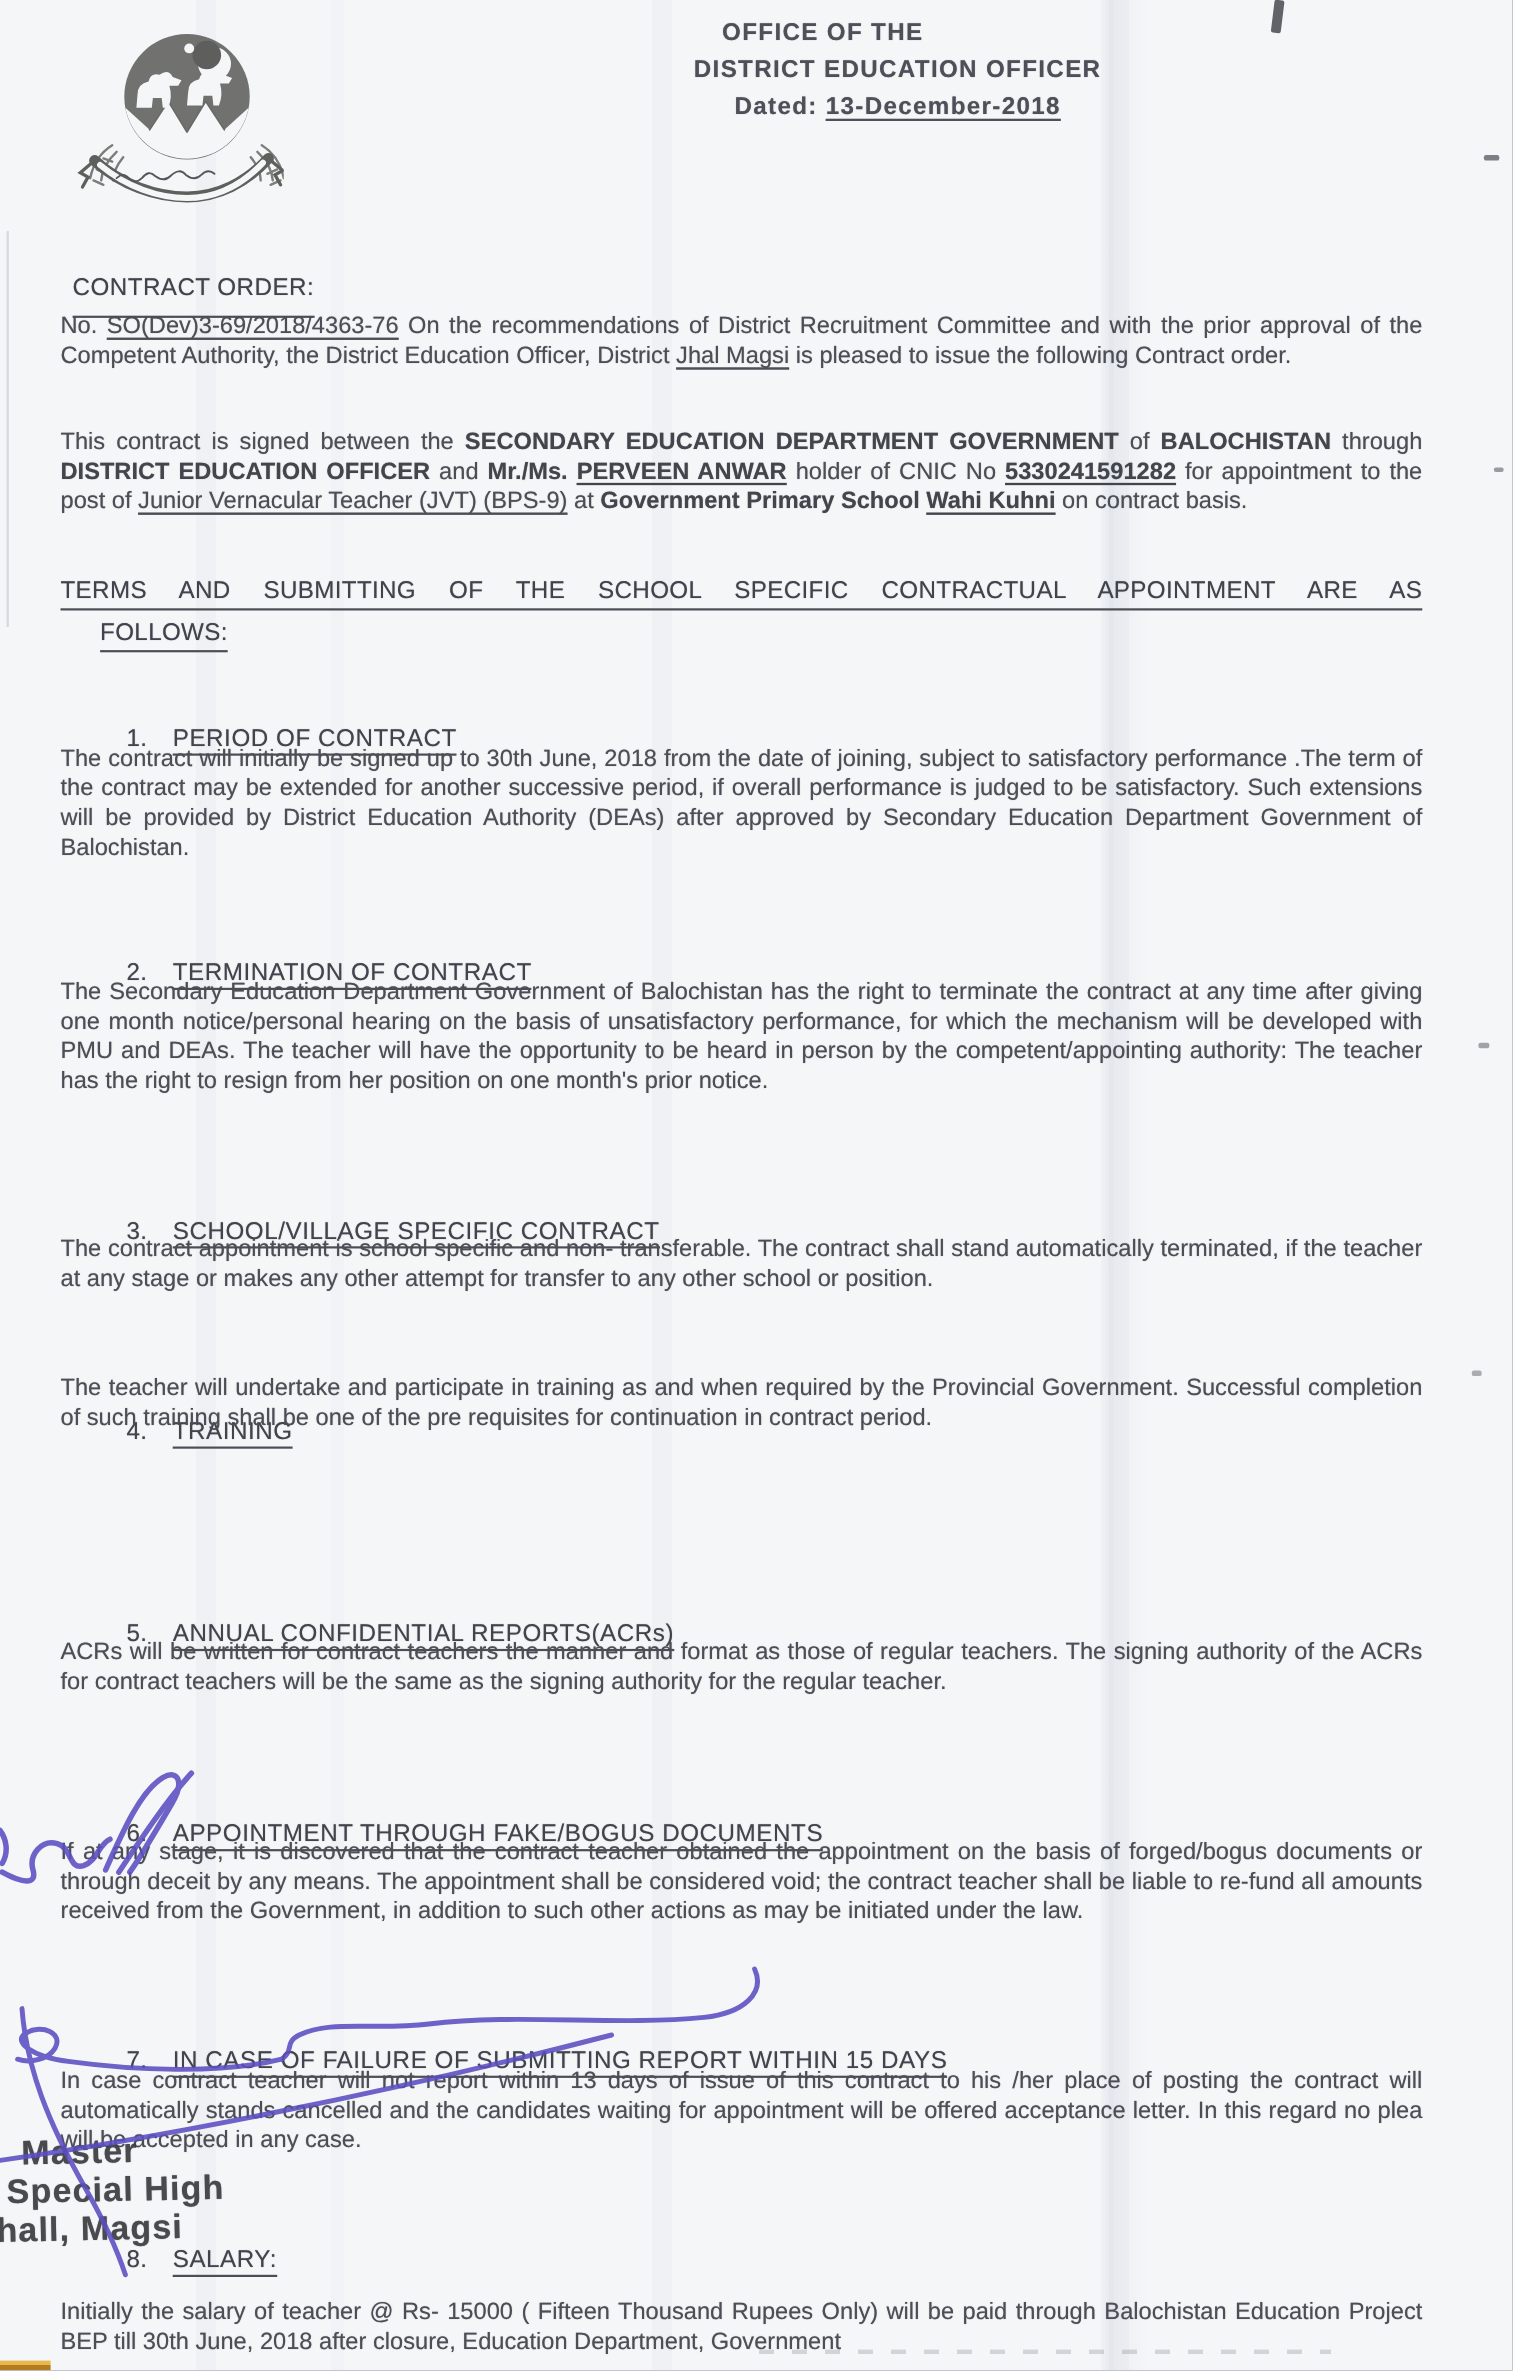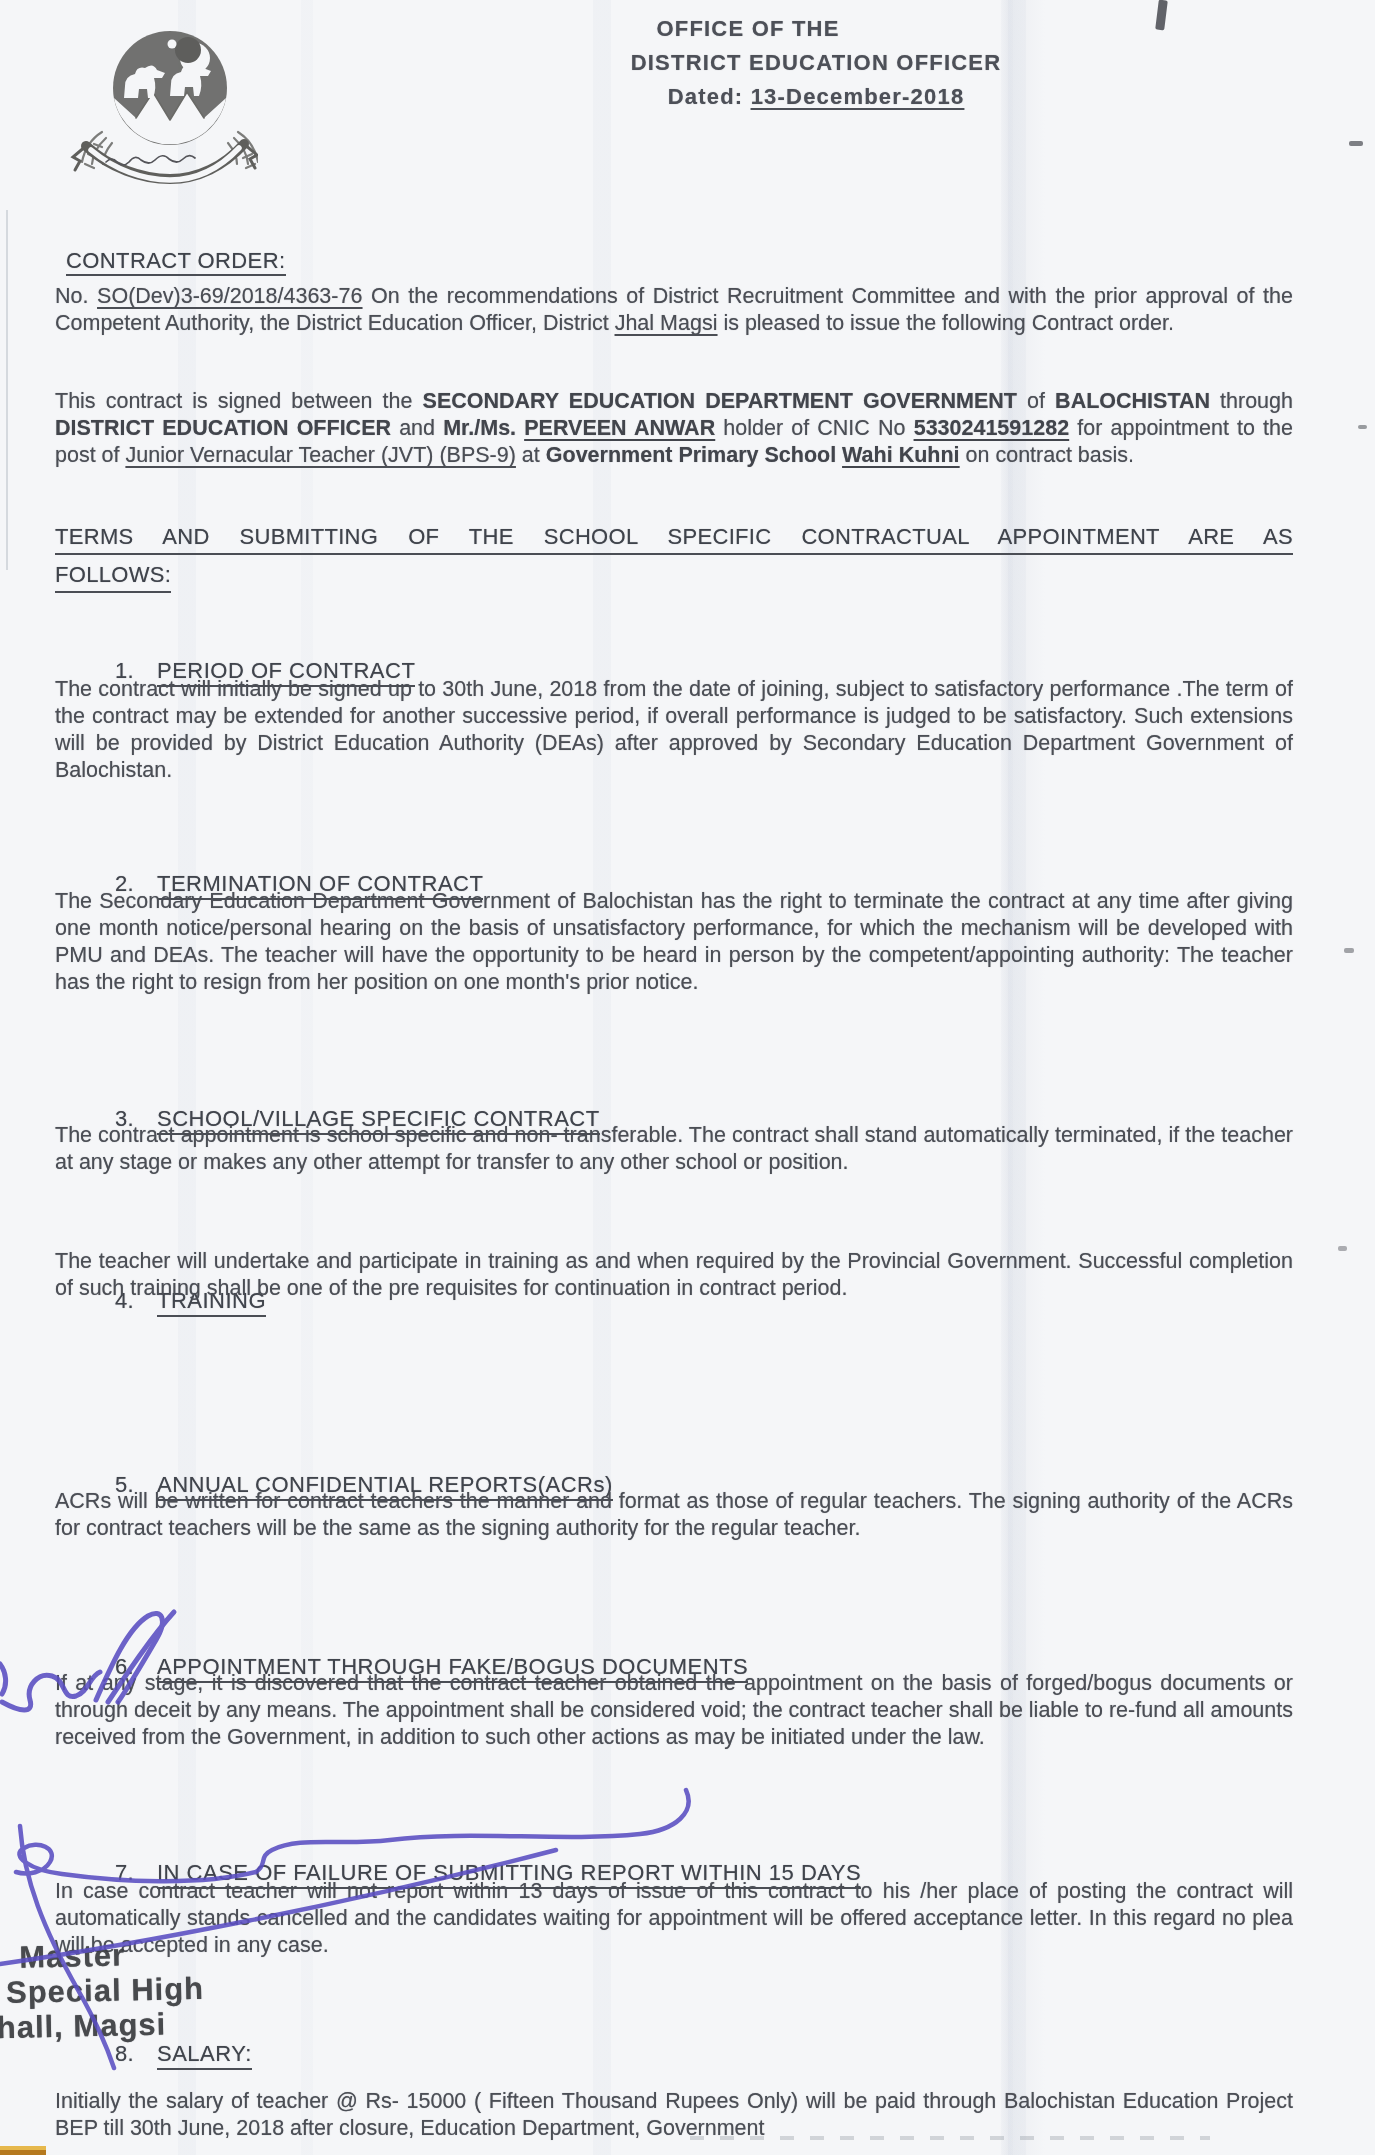--- a/index.html
+++ b/index.html
@@ -21,24 +21,24 @@
   .hline1{transform:translateX(-68px);}
   .u{text-decoration:underline;text-decoration-thickness:2px;text-underline-offset:4px;}
   
   .para{
     position:absolute;left:55px;width:1238px;
     font-size:21.5px;line-height:27px;text-align:justify;color:#4b4e55;
   }
   .h-main{
     position:absolute;left:66px;font-size:22px;letter-spacing:.4px;color:#3f434b;
   }
-  .h-main .hu{border-bottom:2.5px solid #4b4e55;padding-bottom:1px;}
+  .h-main .hu{border-bottom:2.5px solid #4b4e55;padding-bottom:14px;}
   .terms{position:absolute;left:55px;width:1238px;font-size:22px;letter-spacing:.3px;color:#3f434b;line-height:31px;}
   .terms-l1{border-bottom:2.5px solid #4b4e55;padding-bottom:1px;text-align:justify;text-align-last:justify;}
-  .terms-l2{display:inline-block;border-bottom:2.5px solid #4b4e55;padding-bottom:1px;margin-top:4px;}
+  .terms-l2{display:inline-block;border-bottom:2.5px solid #4b4e55;padding-bottom:1px;margin-top:4px;margin-left:36px;}
   .sec-head{position:absolute;left:55px;width:1238px;font-size:22px;color:#40444c;letter-spacing:.3px;margin-top:40px;}
   .sec-no{display:inline-block;margin-left:60px;width:42px;}
   .sec-title{border-bottom:2.5px solid #4b4e55;padding-bottom:2px;letter-spacing:.5px;}
   .b{font-weight:bold;color:#42454c;}
   
   .stamp{position:absolute;left:0;top:1938px;z-index:6;transform:rotate(-1.2deg);
          font-weight:bold;color:#3b3d41;opacity:.93;text-shadow:0 0 1px rgba(40,40,45,.6);}
   .stamp div{font-size:31px;line-height:35px;letter-spacing:1px;white-space:nowrap;}
   .stamp .s1{margin-left:20px;}
   .stamp .s2{margin-left:6px;}

